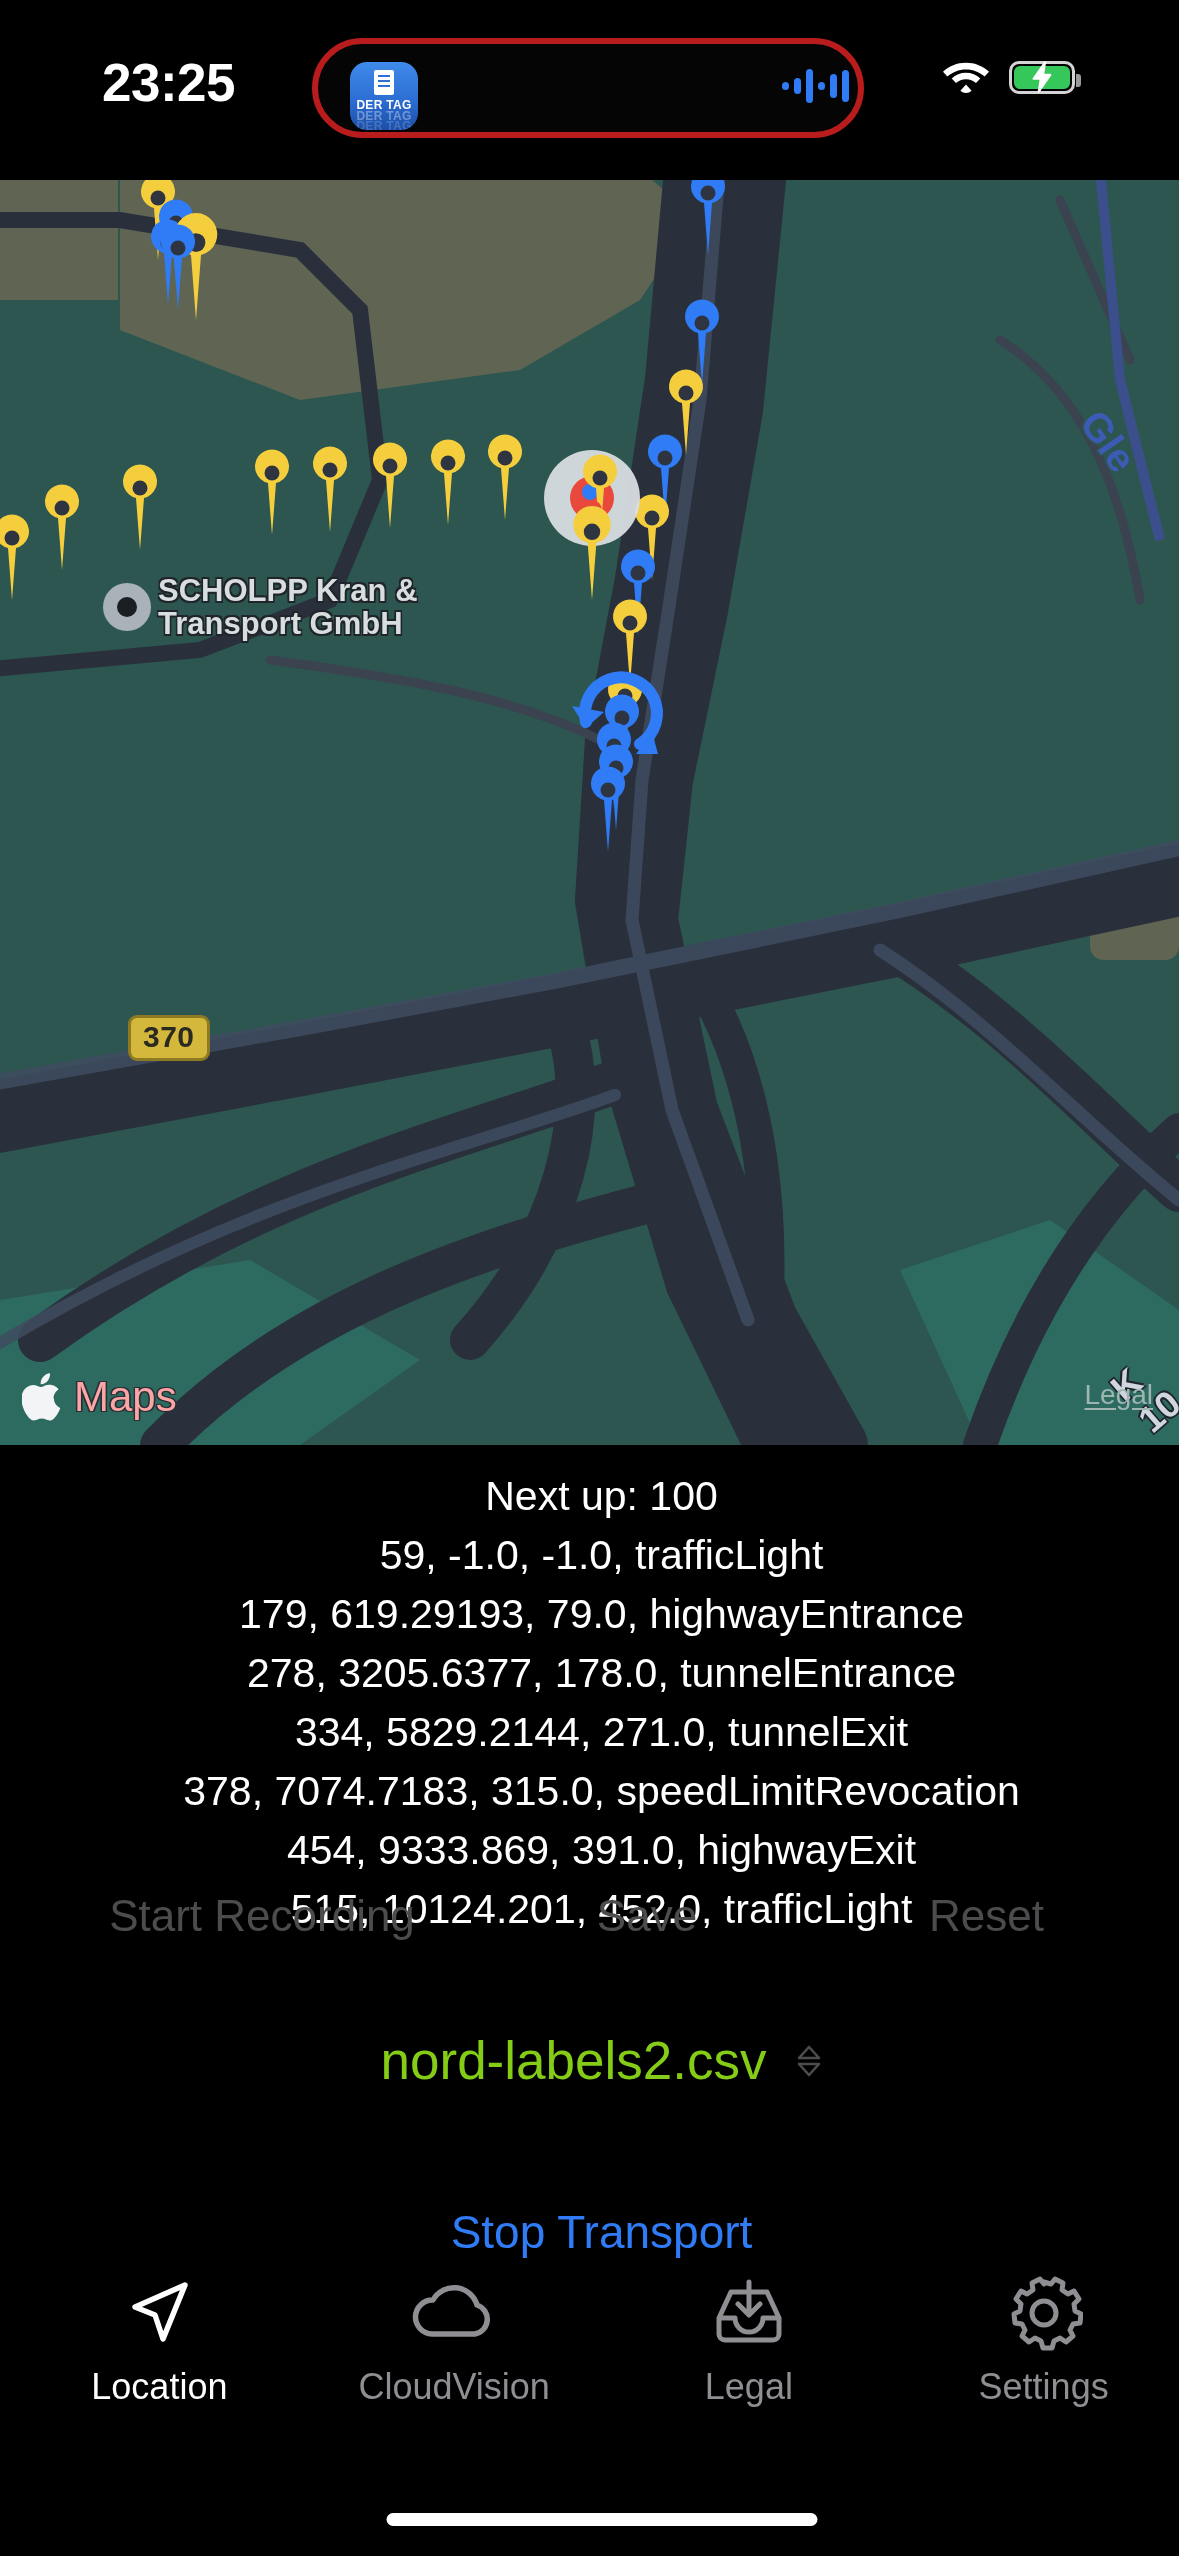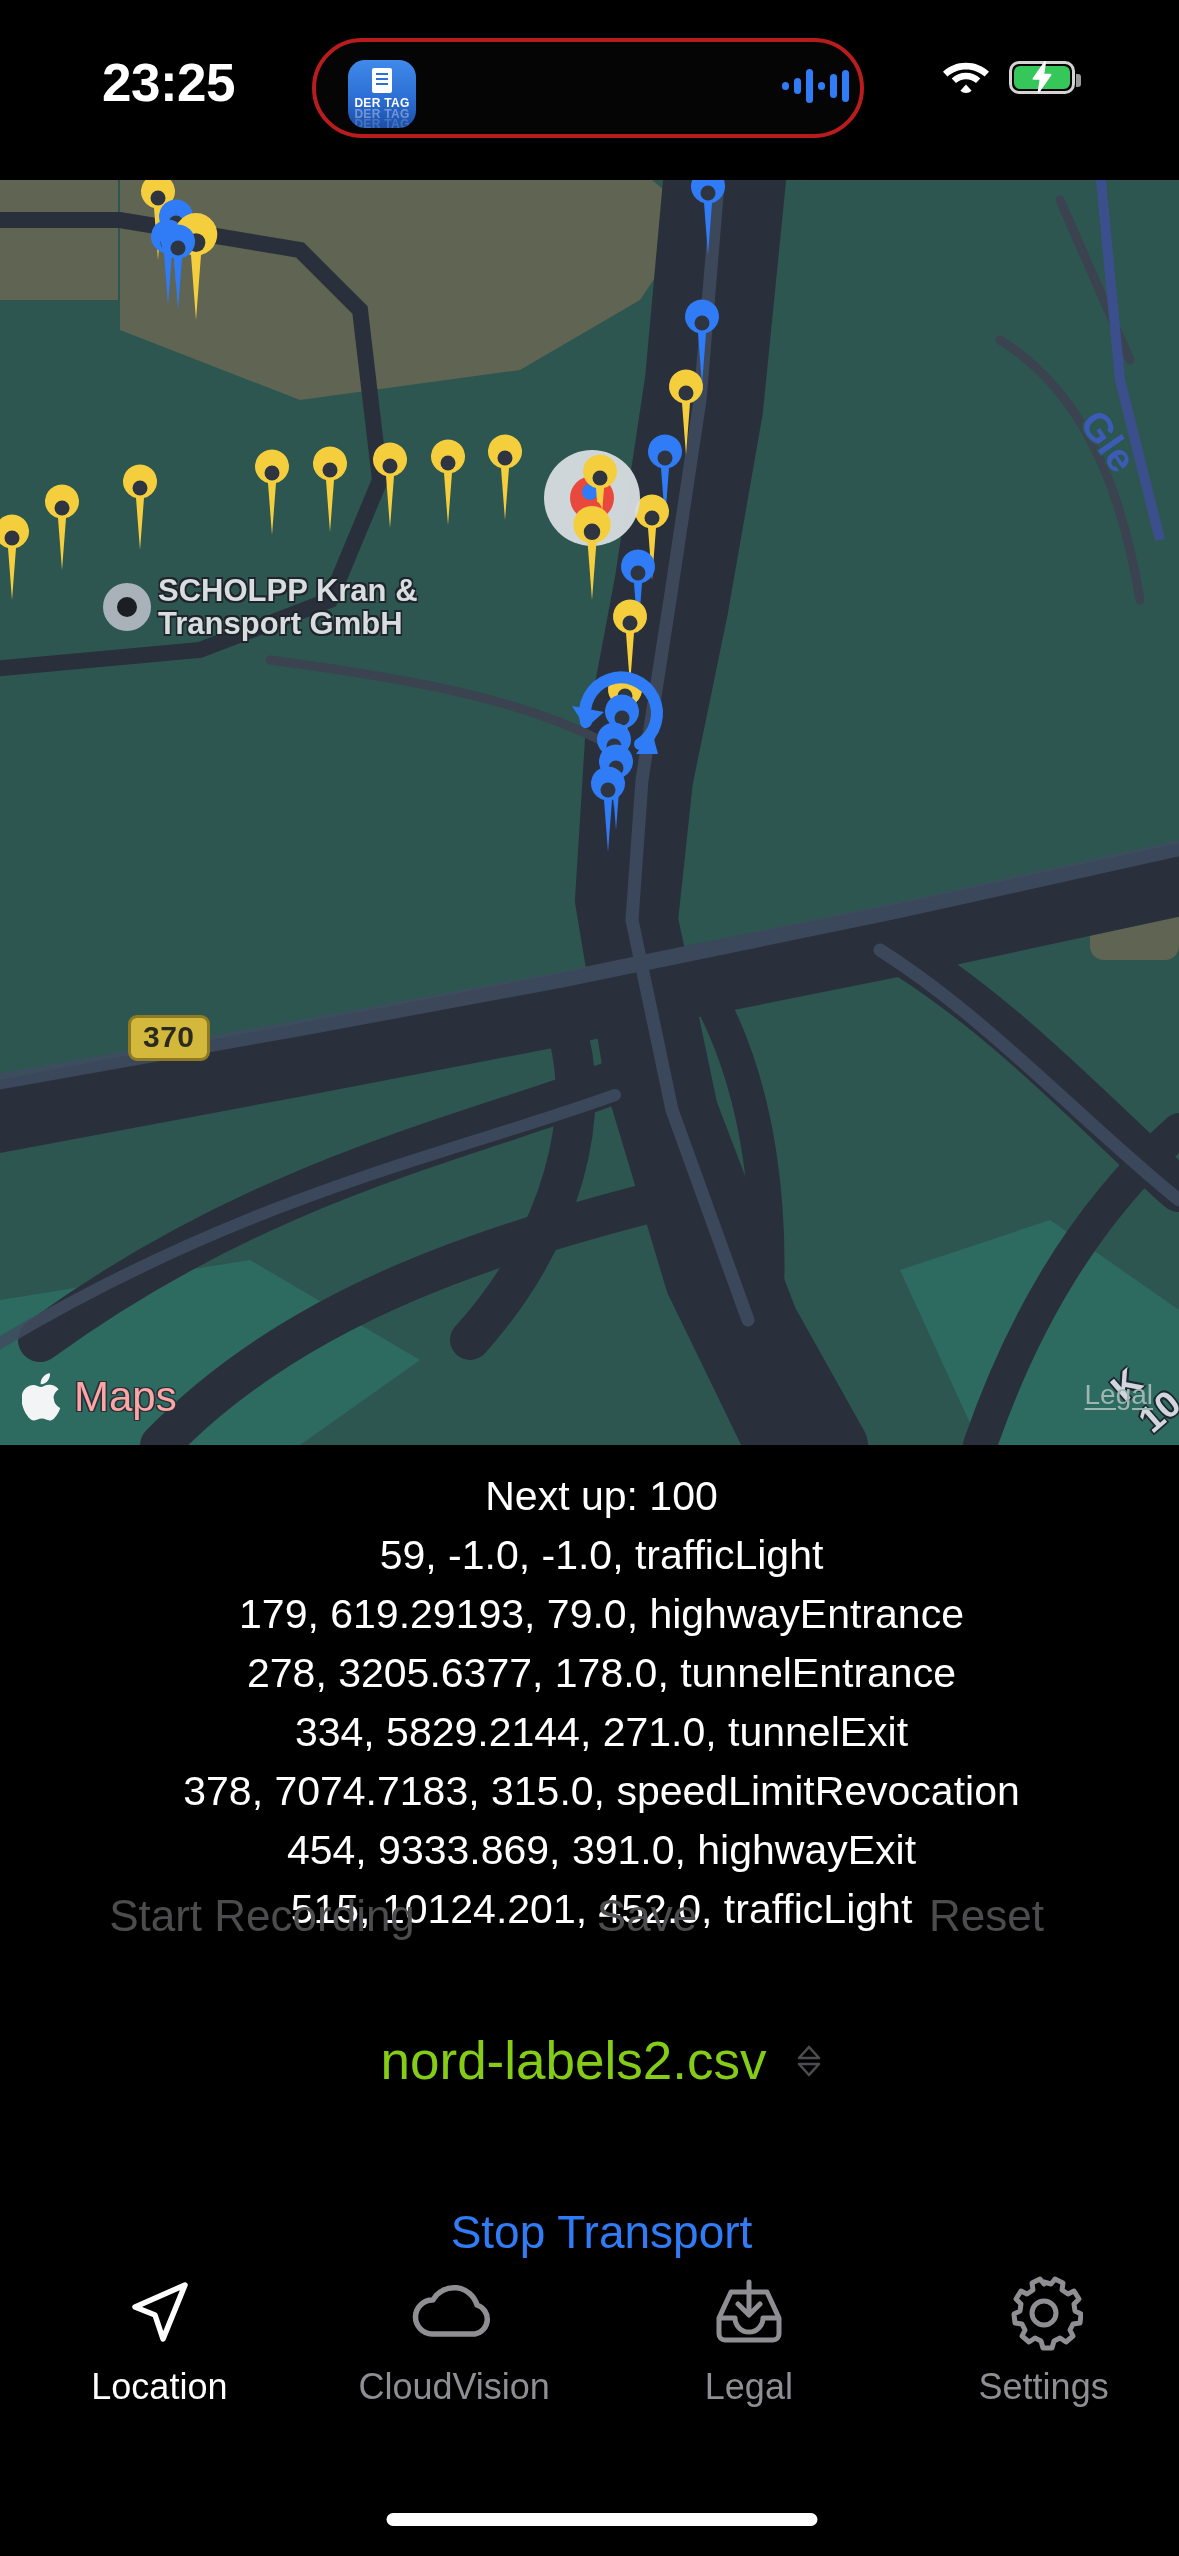--- a/index.html
+++ b/index.html
@@ -15,21 +15,21 @@
     position:absolute; top:0; left:0; width:1133px; height:180px;
     background:#000; z-index:40;
   }
   .sb-time{
     position:absolute; left:102px; top:52px;
     font-size:53px; font-weight:700; letter-spacing:-0.5px; color:#fff;
   }
   .dyn-island{
     position:absolute; left:312px; top:38px;
     width:552px; height:100px; border-radius:50px;
-    background:#050505; border:4px solid #b91c1c;
+    background:#050505; border:6px solid #b91c1c;
   }
   .dyn-app{
     position:absolute; left:32px; top:18px;
     width:68px; height:68px; border-radius:17px;
     background:linear-gradient(180deg,#3f8aea 0%,#2d6fd4 55%,#1b4ea8 100%);
     overflow:hidden;
   }
   .dyn-app .doc{
     position:absolute; left:50%; top:8px; transform:translateX(-50%);
     width:20px; height:25px; background:#fff; border-radius:2px;

